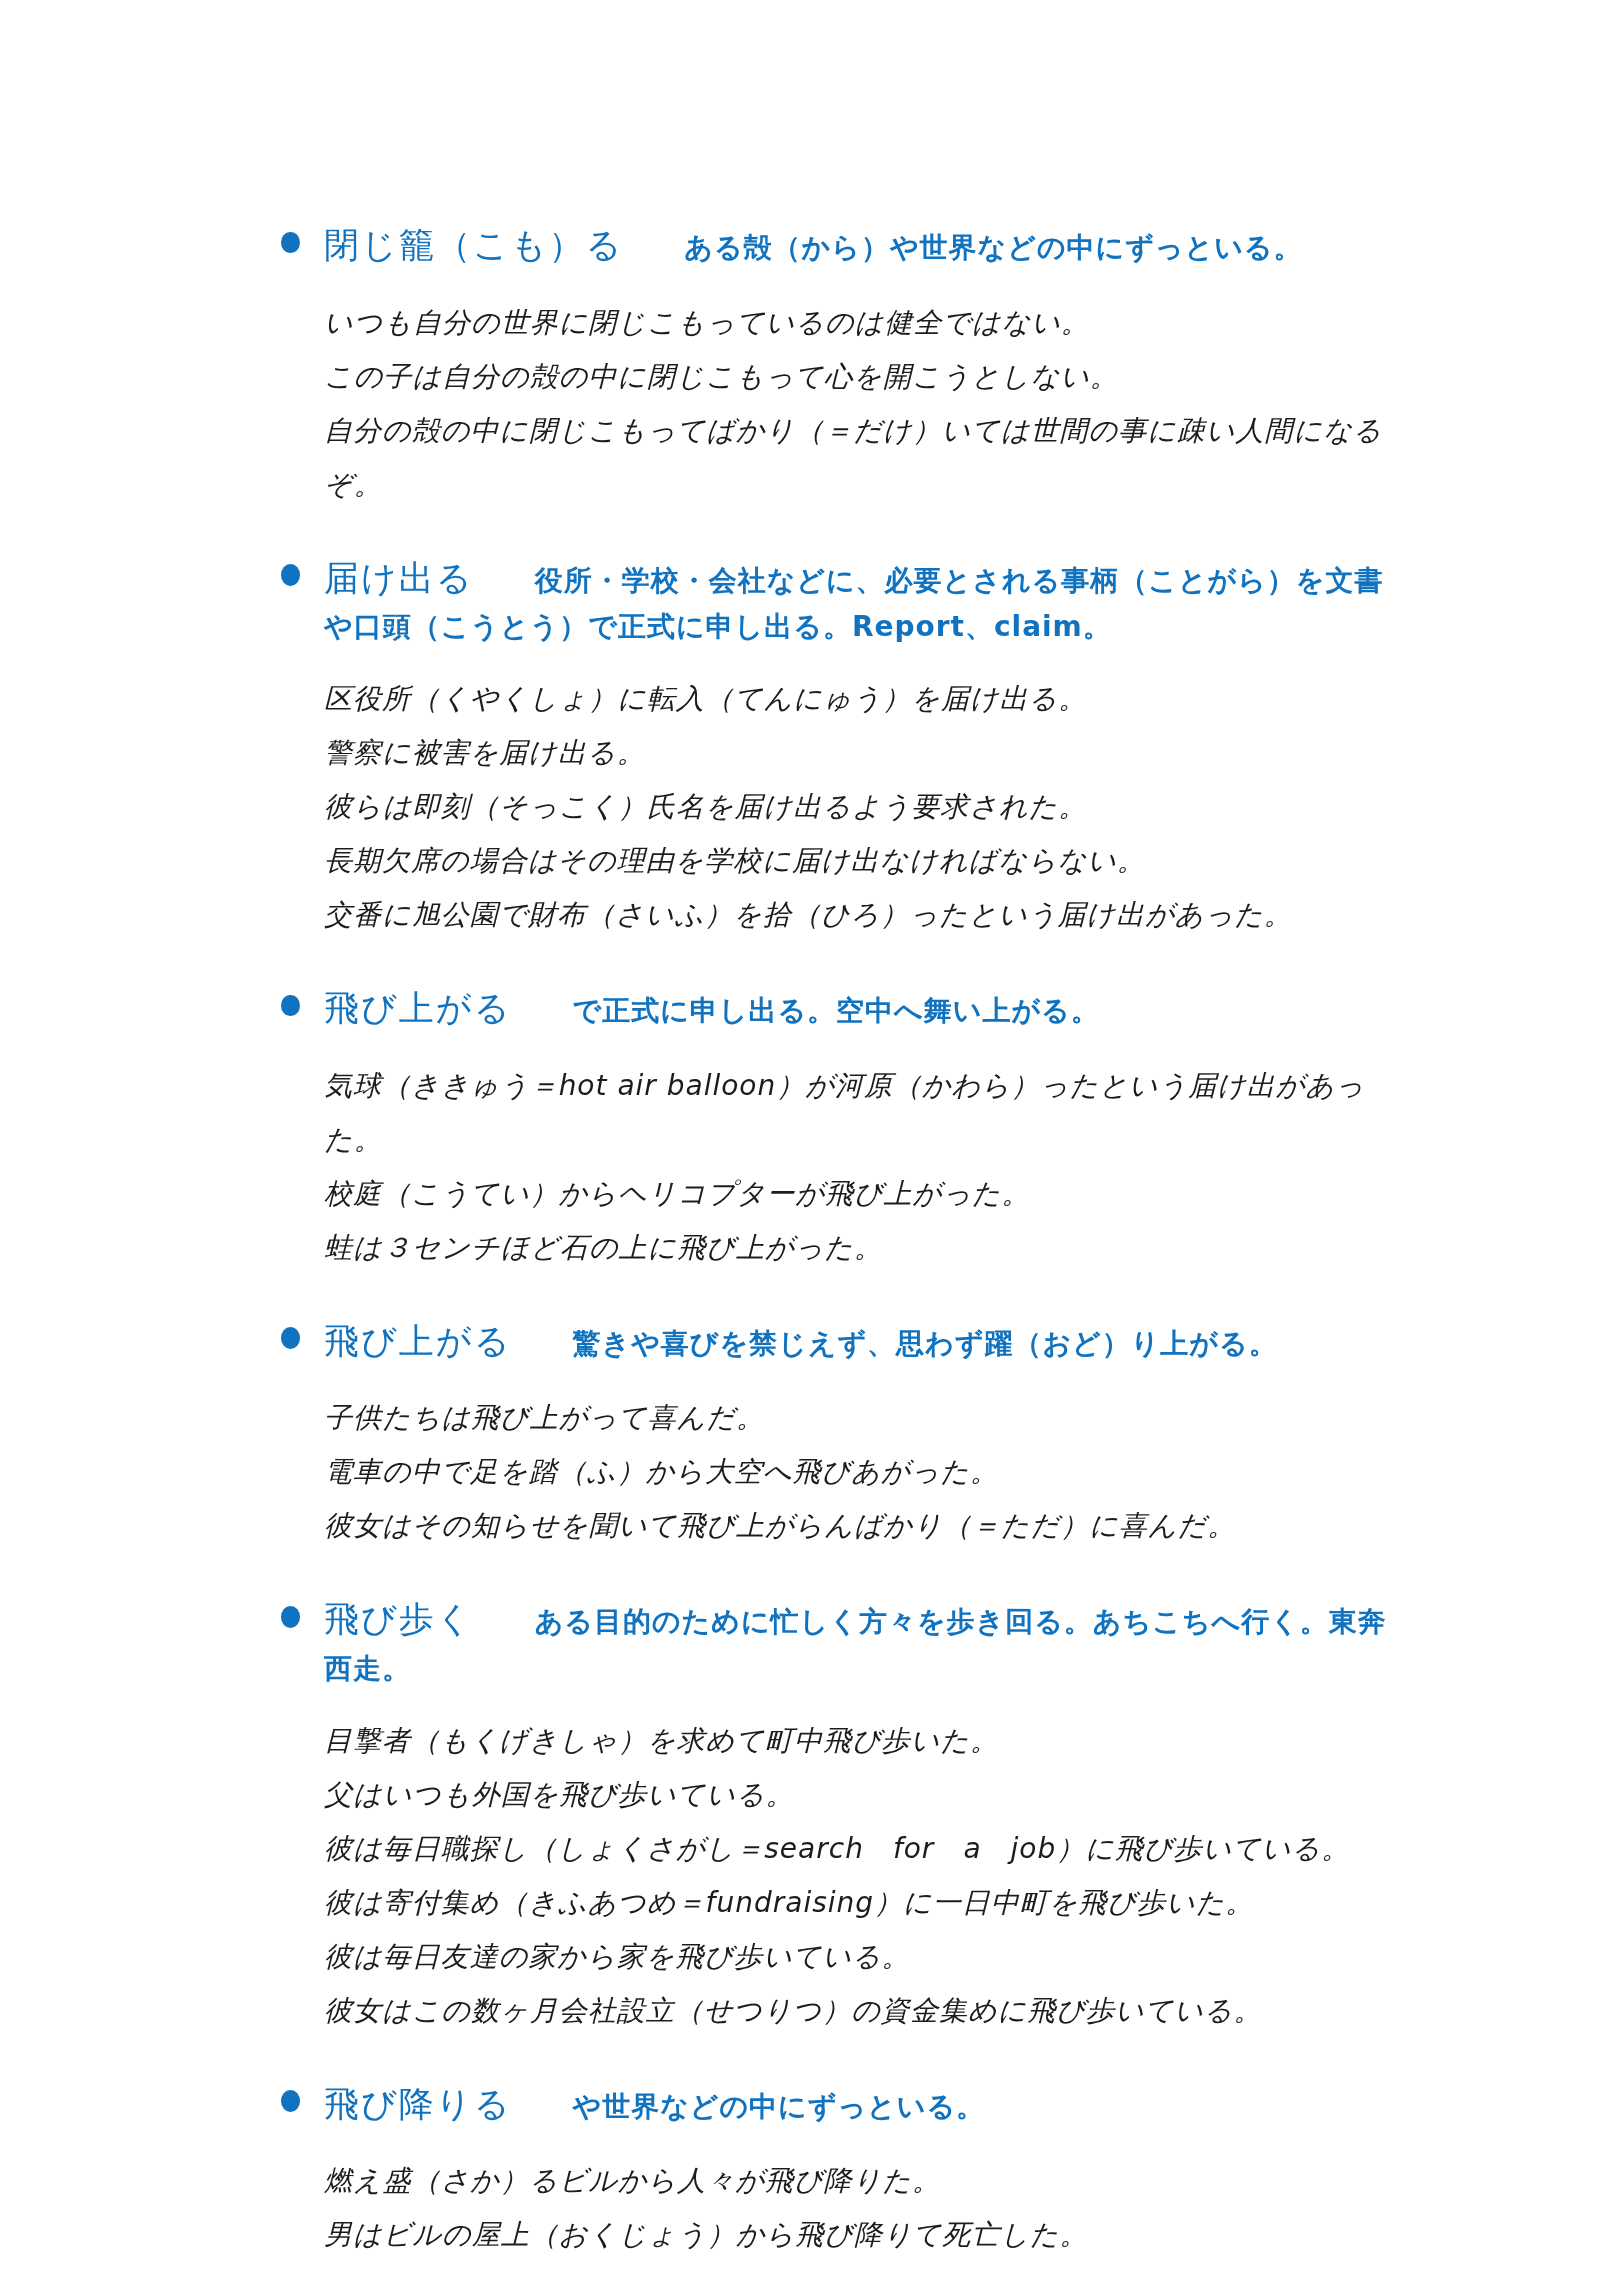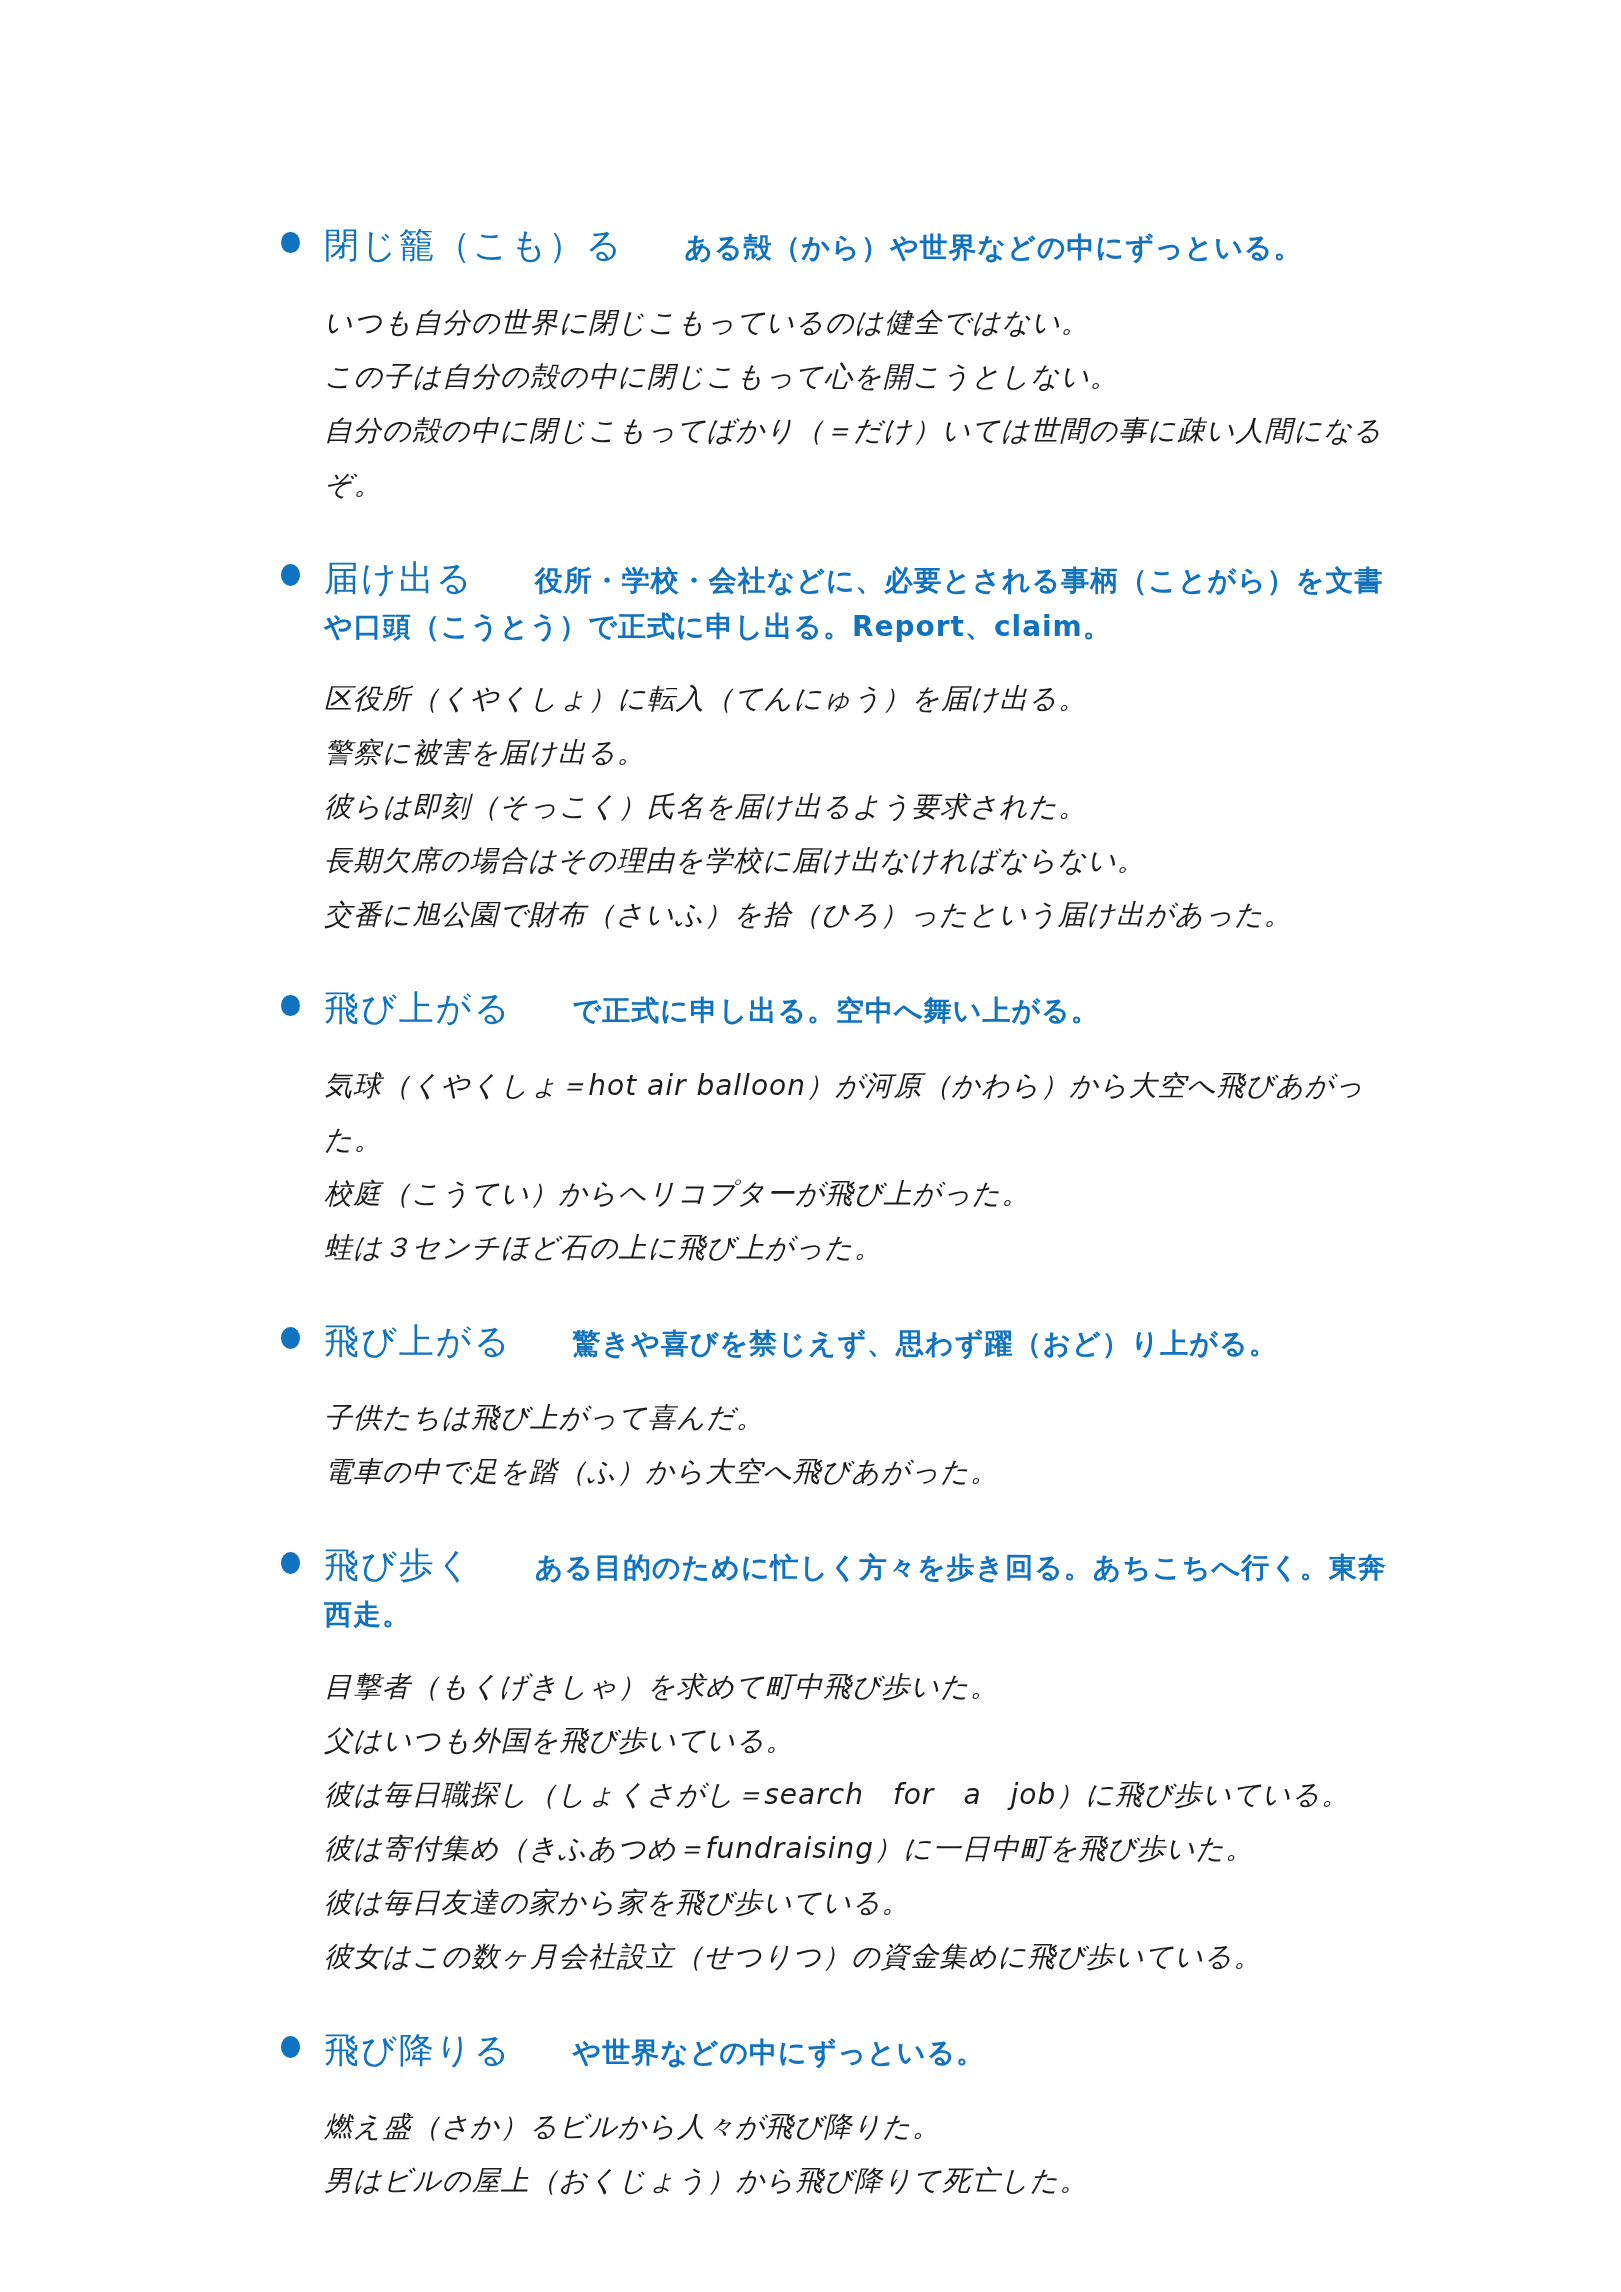--- a/index.html
+++ b/index.html
@@ -89,30 +89,31 @@
         <p>区役所（くやくしょ）に転入（てんにゅう）を届け出る。</p>
         <p>警察に被害を届け出る。</p>
         <p>彼らは即刻（そっこく）氏名を届け出るよう要求された。</p>
         <p>長期欠席の場合はその理由を学校に届け出なければならない。</p>
         <p>交番に旭公園で財布（さいふ）を拾（ひろ）ったという届け出があった。</p>
       </div>
     </section>
     <section class="entry">
       <div class="heading"><span class="bullet"></span><span class="term">飛び上がる</span><span class="definition">で正式に申し出る。空中へ舞い上がる。</span></div>
       <div class="examples">
-        <p>気球（くやくしょ＝hot air balloon）が河原（かわら）から大空へ飛びあがった。</p>
+        <p>気球（ききゅう＝hot air balloon）が河原（かわら）ったという届け出があった。</p>
         <p>校庭（こうてい）からヘリコプターが飛び上がった。</p>
         <p>蛙は３センチほど石の上に飛び上がった。</p>
       </div>
     </section>
     <section class="entry">
       <div class="heading"><span class="bullet"></span><span class="term">飛び上がる</span><span class="definition">驚きや喜びを禁じえず、思わず躍（おど）り上がる。</span></div>
       <div class="examples">
         <p>子供たちは飛び上がって喜んだ。</p>
         <p>電車の中で足を踏（ふ）から大空へ飛びあがった。</p>
+        <p>彼女はその知らせを聞いて飛び上がらんばかり（＝ただ）に喜んだ。</p>
       </div>
     </section>
     <section class="entry">
       <div class="heading"><span class="bullet"></span><span class="term">飛び歩く</span><span class="definition">ある目的のために忙しく方々を歩き回る。あちこちへ行く。東奔西走。</span></div>
       <div class="examples">
         <p>目撃者（もくげきしゃ）を求めて町中飛び歩いた。</p>
         <p>父はいつも外国を飛び歩いている。</p>
         <p>彼は毎日職探し（しょくさがし＝search　for　a　job）に飛び歩いている。</p>
         <p>彼は寄付集め（きふあつめ＝fundraising）に一日中町を飛び歩いた。</p>
         <p>彼は毎日友達の家から家を飛び歩いている。</p>

